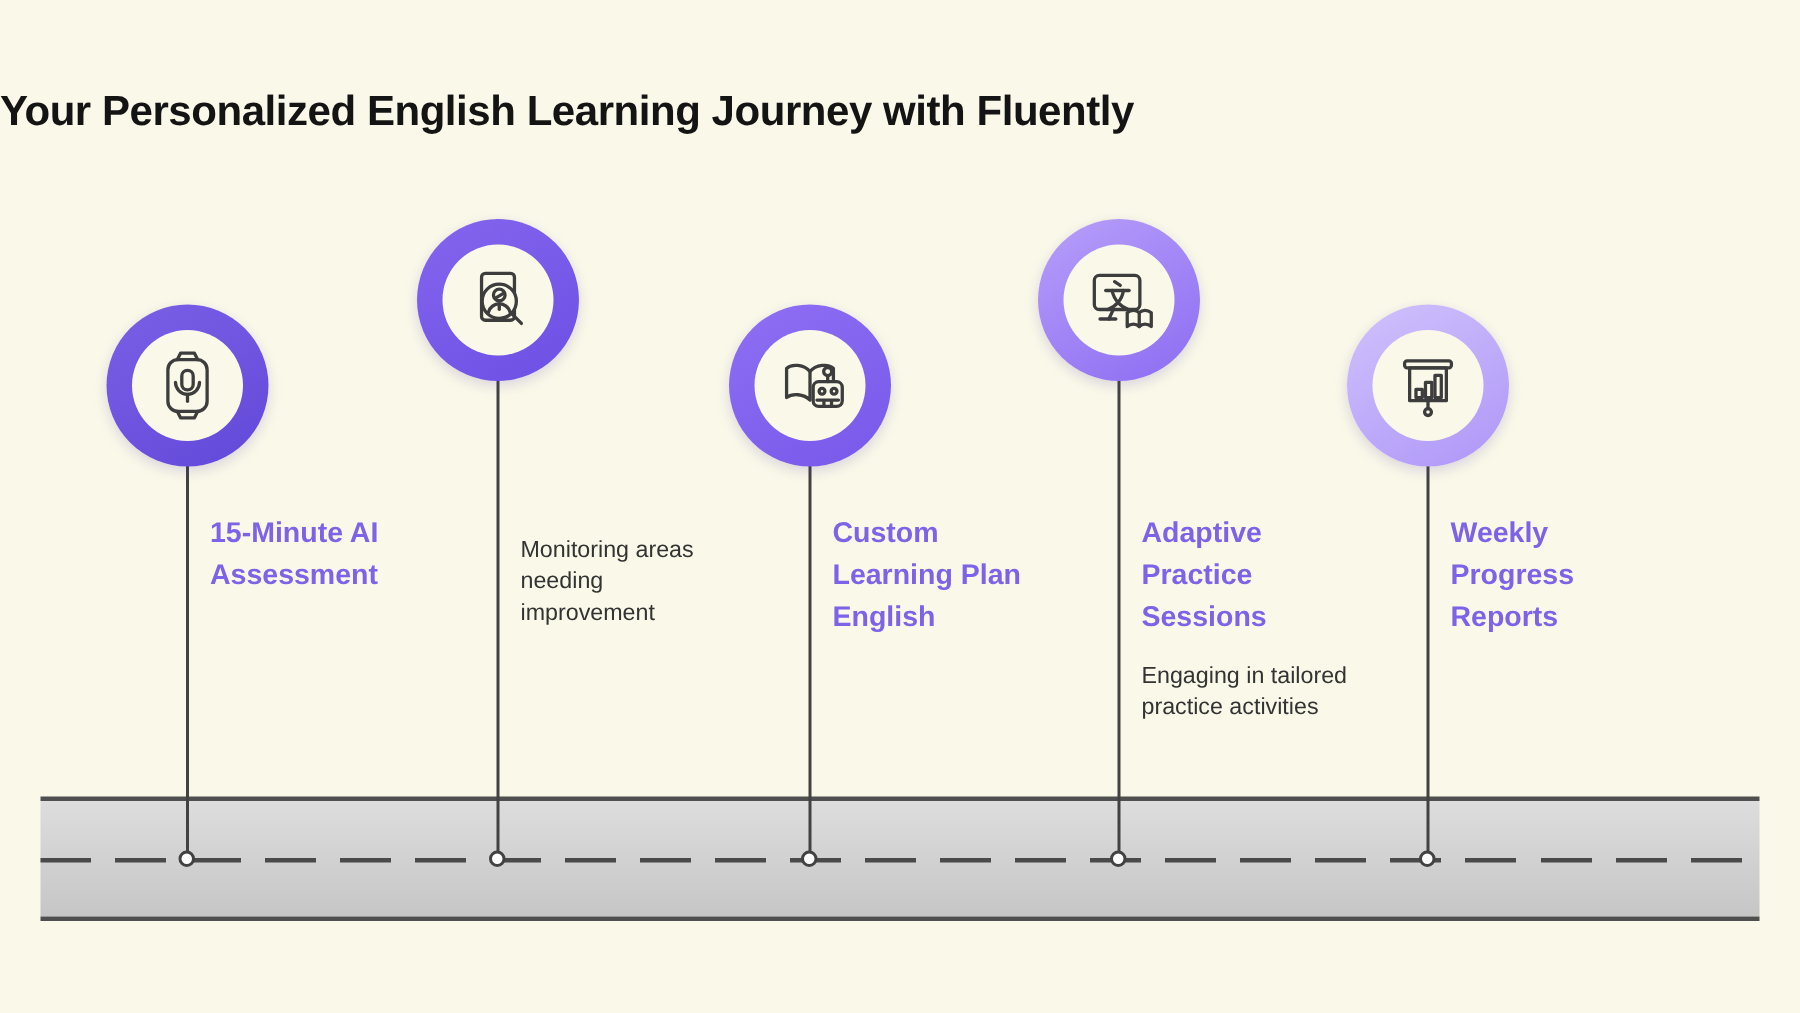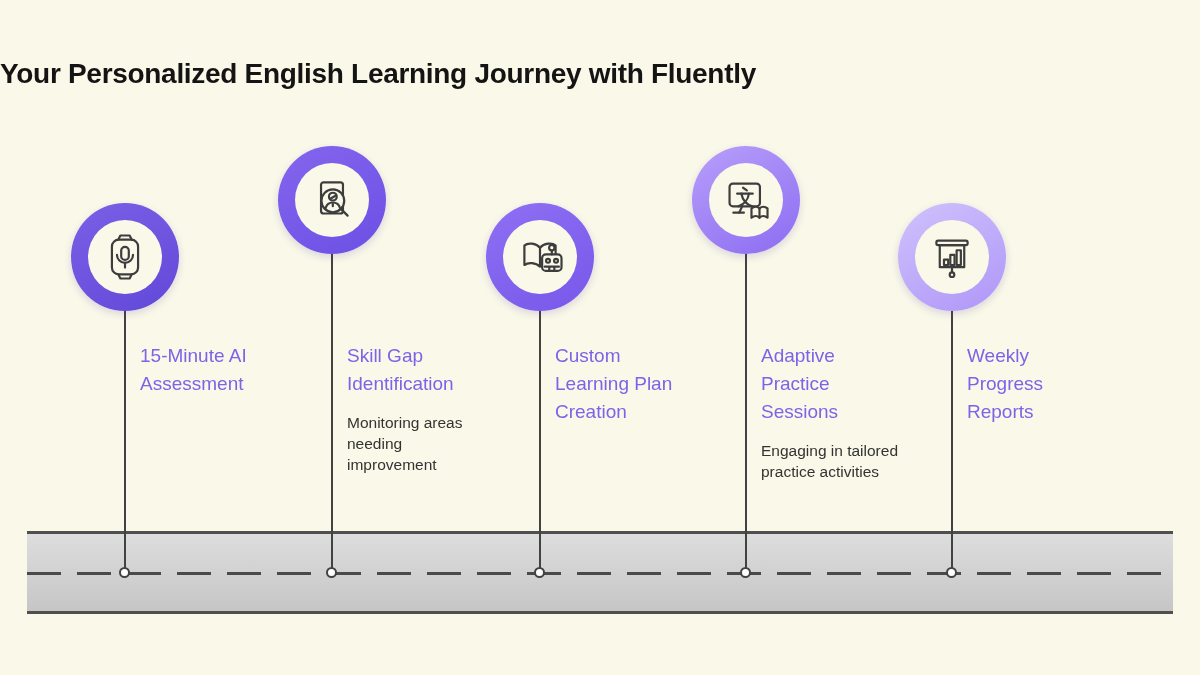--- a/index.html
+++ b/index.html
@@ -61,21 +61,21 @@
   }
   .icon{width:54px;height:54px;display:block;}
   .icon *{
     stroke:var(--icon_stroke,#3D3D3D);stroke-width:2.6;fill:none;
     stroke-linecap:round;stroke-linejoin:round;
   }
   .icon .mask{fill:var(--page_background,#FAF9E9);}
   
   .mtext{position:absolute;left:calc(var(--cx) + 15px);top:342px;width:185px;z-index:5;}
   .mtitle{
-    font-size:19px;font-weight:400;line-height:28px;white-space:pre-line;
+    font-size:19px;font-weight:700;line-height:28px;white-space:pre-line;
     color:var(--heading_color,#7C63E8);
   }
   .mdesc{
     margin-top:14px;font-size:15.5px;line-height:21px;white-space:pre-line;
     color:var(--body_color,#333333);
   }
 </style>
 </head>
 <body>
 
@@ -118,22 +118,20 @@
           <circle class="mask" cx="33" cy="33" r="13.5"></circle>
           <circle cx="33" cy="28" r="4.6"></circle>
           <path d="M30 30.5 L36.6 26.6"></path>
           <path d="M24.5 41.5 a8.8 8.8 0 0 1 17 0"></path>
           <path d="M33 37 V39.3"></path>
           <path d="M42.8 42.8 L50.5 50.5"></path>
         </svg>
       </div>
     </div>
     <div class="mtext">
-      <div class="mtitle">Skill Gap
-Identification</div>
       <div class="mdesc">Monitoring areas
 needing
 improvement</div>
     </div>
   </div>
 
   <div class="milestone m3">
     <div class="connector"></div>
     <div class="dot"></div>
     <div class="ring" style="background: linear-gradient(150deg, rgb(142, 111, 243), rgb(119, 88, 234));">
@@ -146,21 +144,21 @@
           <circle cx="46" cy="21" r="3.2"></circle>
           <circle cx="41.5" cy="36.5" r="2.3"></circle>
           <circle cx="51" cy="36.5" r="2.3"></circle>
           <path d="M37.5 43.5 H54.5 M43 43.5 V48.3 M49 43.5 V48.3"></path>
         </svg>
       </div>
     </div>
     <div class="mtext">
       <div class="mtitle">Custom
 Learning Plan
-Creation</div>
+English</div>
     </div>
   </div>
 
   <div class="milestone m4">
     <div class="connector"></div>
     <div class="dot"></div>
     <div class="ring" style="background: linear-gradient(150deg, rgb(183, 159, 250), rgb(140, 108, 242));">
       <div class="ring-inner">
         <svg class="icon" viewBox="0 0 64 64">
           <rect class="mask" x="12.5" y="12.5" width="36" height="27" rx="4"></rect>

